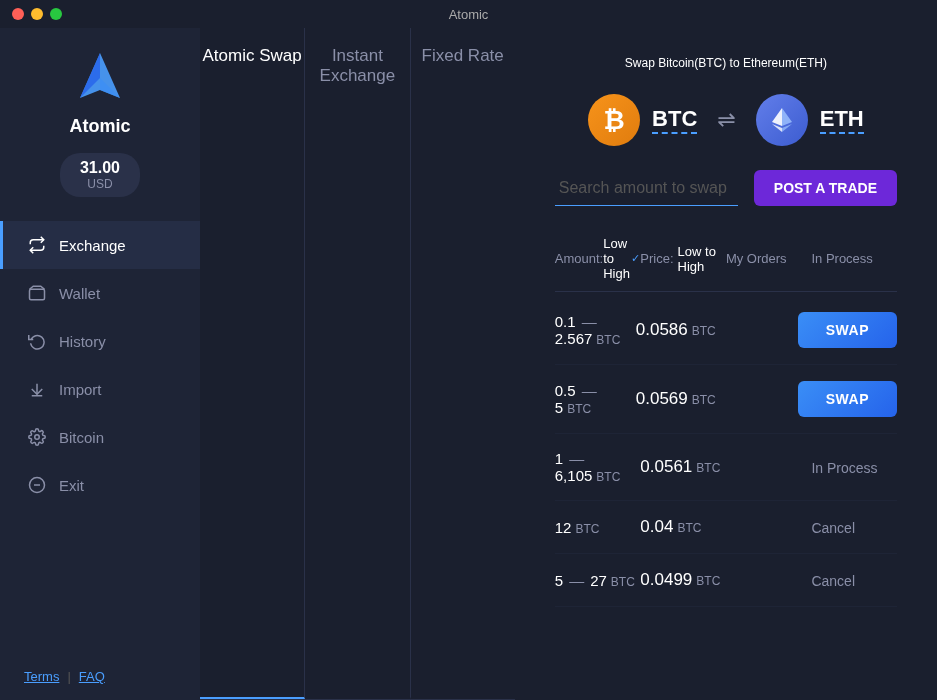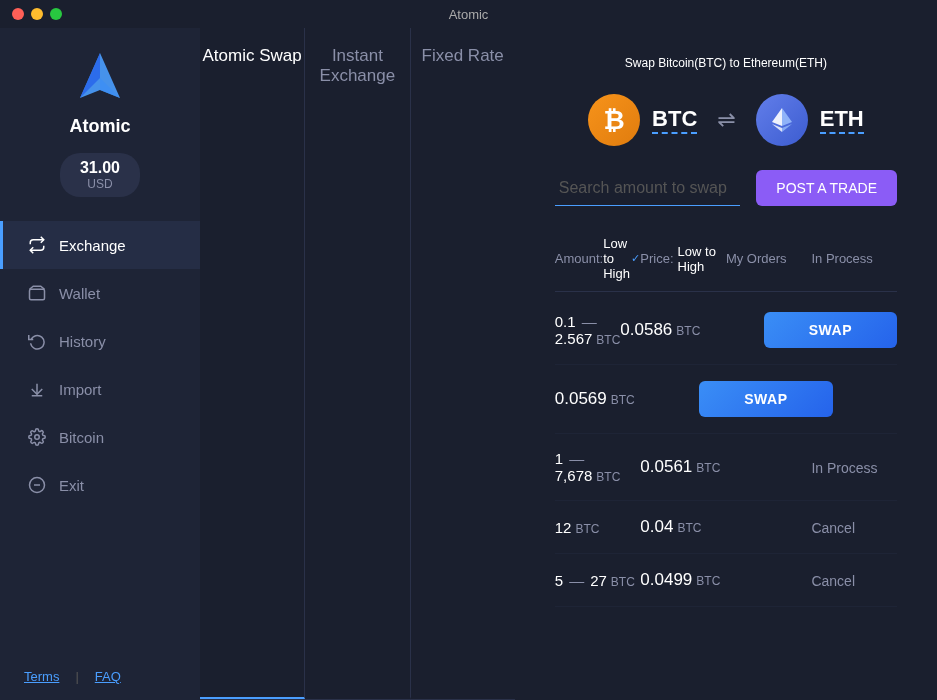--- a/index.html
+++ b/index.html
@@ -107,21 +107,21 @@
       width: 20px;
       height: 20px;
       display: flex;
       align-items: center;
       justify-content: center;
     }
     .sidebar-footer {
       width: 100%;
       padding: 16px 24px;
       display: flex;
-      gap: 16px;
+      gap: 8px;
       align-items: center;
     }
     .footer-link {
       color: #4a9eff;
       font-size: 13px;
       cursor: pointer;
       text-decoration: underline;
     }
     .footer-sep {
       color: #555;
@@ -229,27 +229,27 @@
       background: transparent;
       border: none;
       border-bottom: 1px solid #4a9eff;
       color: #fff;
       font-size: 16px;
       padding: 8px 4px;
       outline: none;
     }
     .search-input::placeholder { color: #555; }
     .post-trade-btn {
-      background: #8b5cf6;
+      background: #6d28d9;
       color: #fff;
       border: none;
       border-radius: 6px;
       padding: 10px 20px;
       font-size: 14px;
-      font-weight: 400;
+      font-weight: 700;
       cursor: pointer;
       white-space: nowrap;
     }
 
     
     .table-header {
       display: grid;
       grid-template-columns: 1fr 1fr 1fr 1fr;
       padding: 10px 0;
       border-bottom: 1px solid #2a3149;
@@ -274,21 +274,21 @@
       align-items: center;
     }
     .cell { color: #fff; font-size: 15px; }
     .cell-unit { color: #8a8fa8; font-size: 12px; margin-left: 4px; }
     .cell-price-val { font-size: 17px; font-weight: 500; color: #fff; }
     .swap-btn {
       background: linear-gradient(135deg, #3a8ef6, #2563eb);
       color: #fff;
       border: none;
       border-radius: 6px;
-      padding: 10px 45px;
+      padding: 10px 28px;
       font-size: 14px;
       font-weight: 600;
       cursor: pointer;
       letter-spacing: 0.5px;
     }
     .in-process-text {
       color: #8a8fa8;
       font-size: 14px;
     }
     .cancel-text {
@@ -463,26 +463,27 @@
       </div>
 
       <div id="table-rows">
           <div class="table-row">
             <div class="cell"><span>0.1</span><span style="color:#8a8fa8;margin:0 6px;">—</span><span>2.567</span><span class="cell-unit">BTC</span></div>
             <div class="cell"><span class="cell-price-val">0.0586</span><span class="cell-unit">BTC</span></div>
             <div class="cell"></div>
             <div class="cell"><button class="swap-btn">SWAP</button></div>
           </div>
           <div class="table-row">
+            <div class="cell"><span>0.5</span><span style="color:#8a8fa8;margin:0 6px;">—</span><span>5</span><span class="cell-unit">BTC</span></div>
             <div class="cell"><span class="cell-price-val">0.0569</span><span class="cell-unit">BTC</span></div>
             <div class="cell"></div>
             <div class="cell"><button class="swap-btn">SWAP</button></div>
           </div>
           <div class="table-row">
-            <div class="cell"><span>1</span><span style="color:#8a8fa8;margin:0 6px;">—</span><span>7,678</span><span class="cell-unit">BTC</span></div>
+            <div class="cell"><span>1</span><span style="color:#8a8fa8;margin:0 6px;">—</span><span>6,105</span><span class="cell-unit">BTC</span></div>
             <div class="cell"><span class="cell-price-val">0.0561</span><span class="cell-unit">BTC</span></div>
             <div class="cell"></div>
             <div class="cell"><span class="in-process-text">In Process</span></div>
           </div>
           <div class="table-row">
             <div class="cell"><span>12</span><span class="cell-unit">BTC</span></div>
             <div class="cell"><span class="cell-price-val">0.04</span><span class="cell-unit">BTC</span></div>
             <div class="cell"></div>
             <div class="cell"><span class="cancel-text">Cancel</span></div>
           </div>

